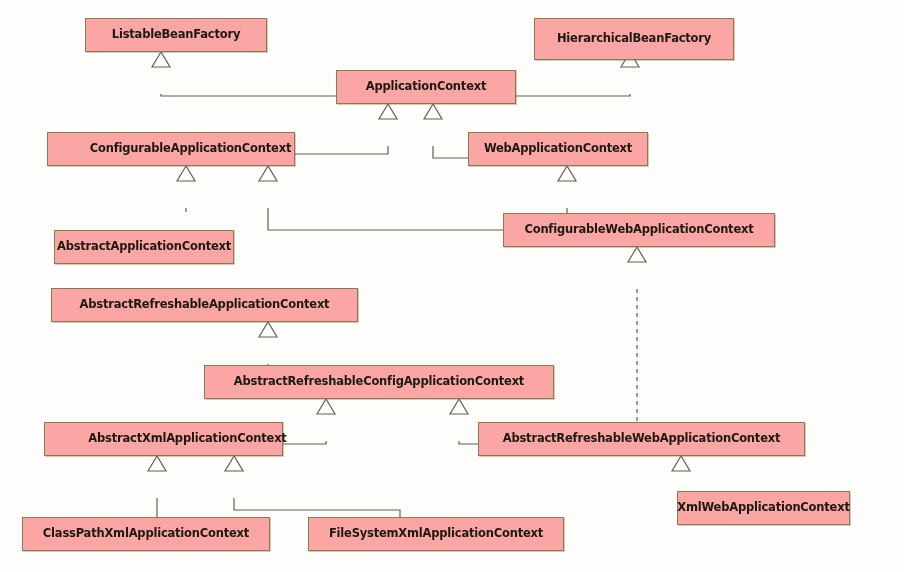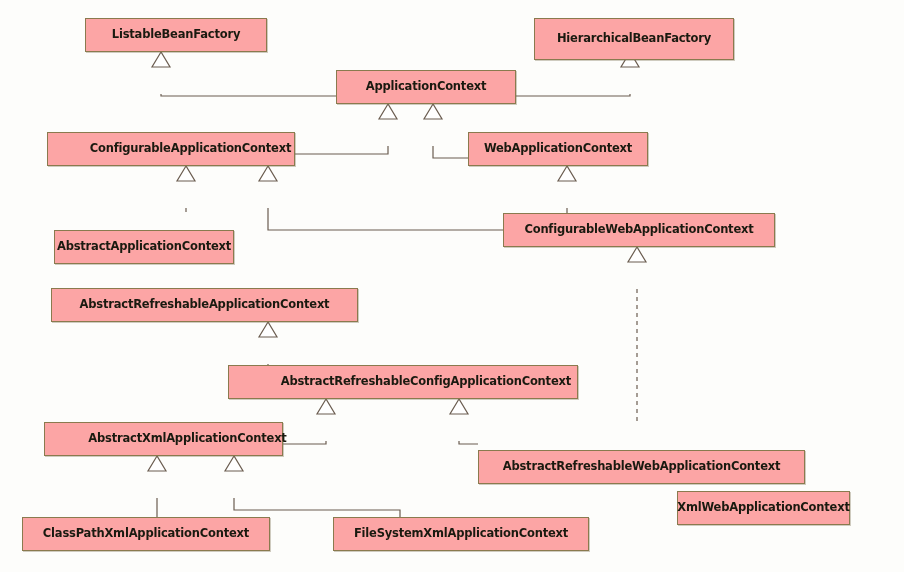--- a/index.html
+++ b/index.html
@@ -107,37 +107,37 @@
   </div>
 
   <div class="uml-class" style="left:503px; top:213px; width:272px; height:34px;">
     <span class="label">ConfigurableWebApplicationContext</span>
   </div>
 
   <div class="uml-class" style="left:51px; top:288px; width:307px; height:34px;">
     <span class="label">AbstractRefreshableApplicationContext</span>
   </div>
 
-  <div class="uml-class" style="left:228px; top:365px; width:350px; height:34px;justify-content:flex-end;">
+  <div class="uml-class" style="left:204px; top:365px; width:350px; height:34px;">
     <span class="label">AbstractRefreshableConfigApplicationContext</span>
   </div>
 
   <div class="uml-class" style="left:44px; top:422px; width:239px; height:34px;padding-left:48px;">
     <span class="label">AbstractXmlApplicationContext</span>
   </div>
 
-  <div class="uml-class" style="left:478px; top:422px; width:327px; height:34px;margin-top:28px;">
+  <div class="uml-class" style="left:478px; top:422px; width:327px; height:34px;">
     <span class="label">AbstractRefreshableWebApplicationContext</span>
   </div>
 
   <div class="uml-class" style="left:22px; top:517px; width:248px; height:34px;">
     <span class="label">ClassPathXmlApplicationContext</span>
   </div>
 
-  <div class="uml-class" style="left:333px; top:517px; width:256px; height:34px;">
+  <div class="uml-class" style="left:308px; top:517px; width:256px; height:34px;">
     <span class="label">FileSystemXmlApplicationContext</span>
   </div>
 
   <div class="uml-class" style="left:677px; top:491px; width:173px; height:34px;">
     <span class="label">XmlWebApplicationContext</span>
   </div>
 
 </div>
 
 </body></html>

